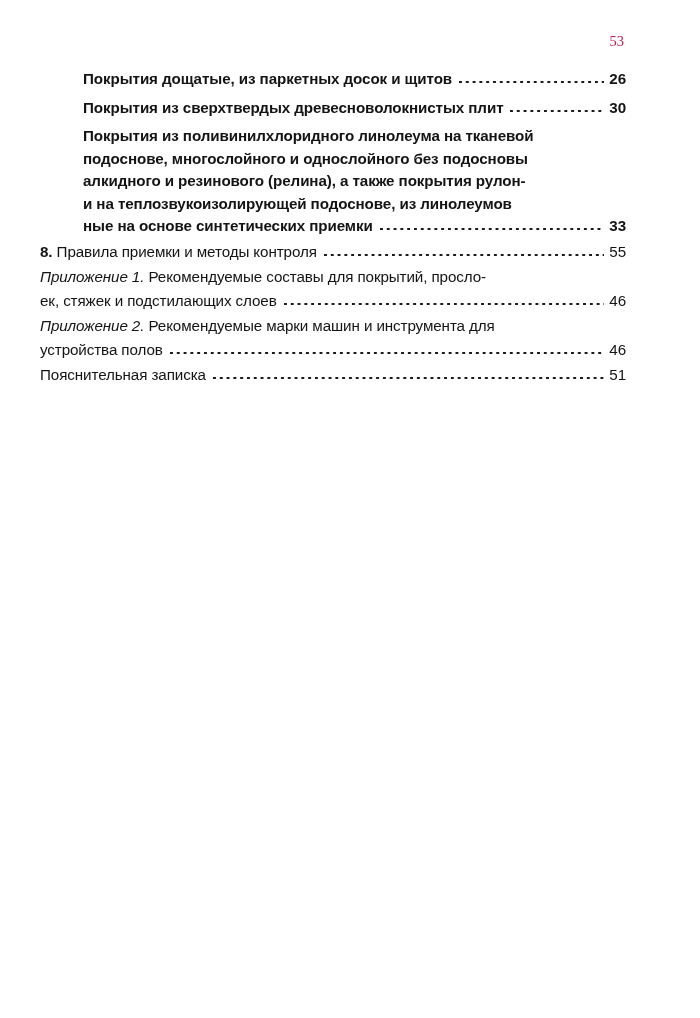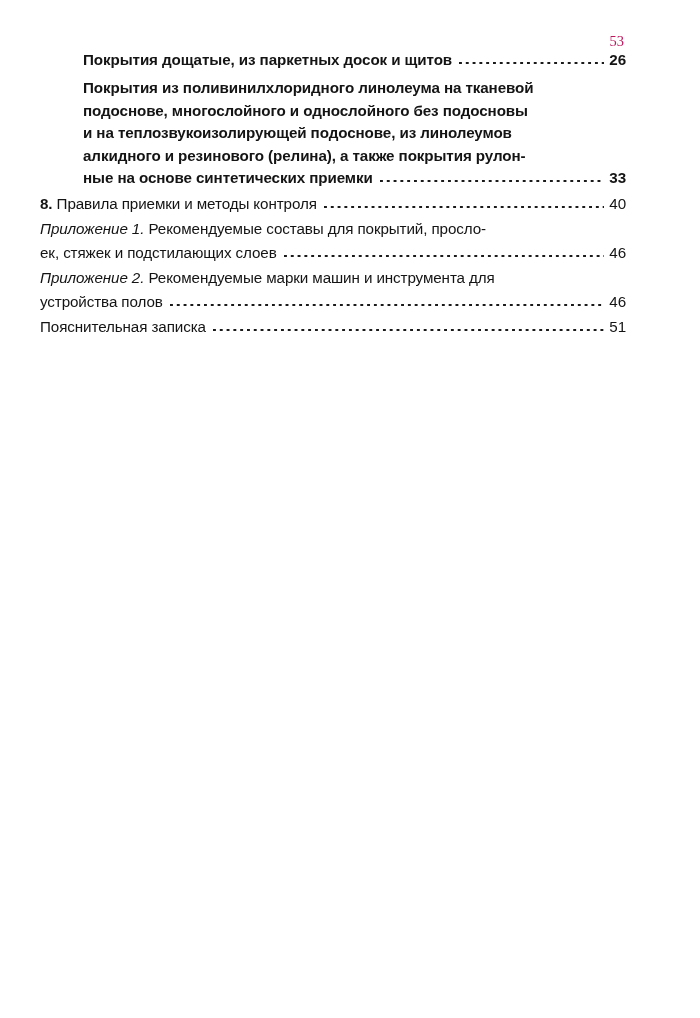--- a/index.html
+++ b/index.html
@@ -24,21 +24,21 @@
     position: absolute;
     top: 33px;
     right: 76px;
     font-family: "Liberation Serif", serif;
     font-size: 14.5px;
     color: #be185d;
   }
   .toc {
     position: absolute;
     left: 40px;
-    top: 48px;
+    top: 67px;
     width: 586px;
     font-size: 15.2px;
     letter-spacing: -0.1px;
   }
   .entry { }
   .entry.ga { line-height: 23px; margin-bottom: 6px; }
   .entry.para { line-height: 22.5px; margin-bottom: 2.5px; }
   .entry.gc { line-height: 24.5px; }
   .entry.indent .line { padding-left: 43px; }
   .line {
@@ -72,45 +72,52 @@
 <div class="page">
   <div class="folio">53</div>
   <div class="toc" id="toc">
       <div class="entry indent ga">
         <div class="line">
           <span class="txt bold">Покрытия дощатые, из паркетных досок и щитов</span>
           <span class="leader"></span>
           <span class="num bold">26</span>
         </div>
       </div>
+      <div class="entry indent ga">
+        <div class="line">
+          <span class="txt bold">Покрытия из сверхтвердых древесноволокнистых плит</span>
+          <span class="leader"></span>
+          <span class="num bold">30</span>
+        </div>
+      </div>
       <div class="entry indent para">
         <div class="line">
           <span class="txt bold">Покрытия из поливинилхлоридного линолеума на тканевой</span>
         </div>
         <div class="line">
           <span class="txt bold">подоснове, многослойного и однослойного без подосновы</span>
         </div>
         <div class="line">
-          <span class="txt bold">и на теплозвукоизолирующей подоснове, из линолеумов</span>
+          <span class="txt bold">алкидного и резинового (релина), а также покрытия рулон-</span>
         </div>
         <div class="line">
-          <span class="txt bold">алкидного и резинового (релина), а также покрытия рулон-</span>
+          <span class="txt bold">и на теплозвукоизолирующей подоснове, из линолеумов</span>
         </div>
         <div class="line">
           <span class="txt bold">ные на основе синтетических приемки</span>
           <span class="leader"></span>
           <span class="num bold">33</span>
         </div>
       </div>
       <div class="entry gc">
         <div class="line">
           <span class="pfx-bold">8. </span>
           <span class="txt regular">Правила приемки и методы контроля</span>
           <span class="leader"></span>
-          <span class="num regular">40</span>
+          <span class="num regular">55</span>
         </div>
       </div>
       <div class="entry gc">
         <div class="line">
           <span class="pfx-italic">Приложение 1. </span>
           <span class="txt regular">Рекомендуемые составы для покрытий, просло-</span>
         </div>
         <div class="line">
           <span class="txt regular">ек, стяжек и подстилающих слоев</span>
           <span class="leader"></span>

